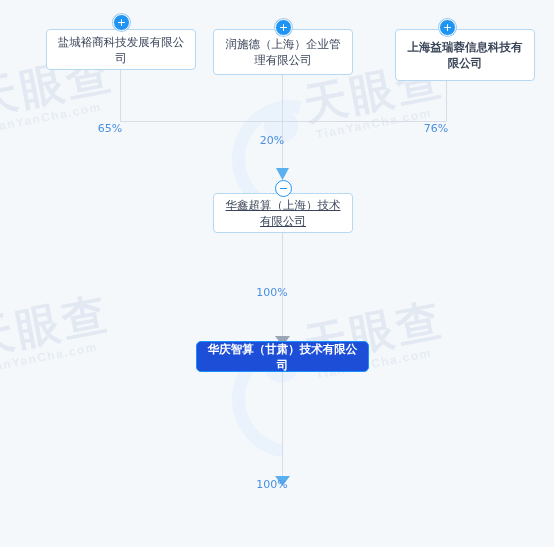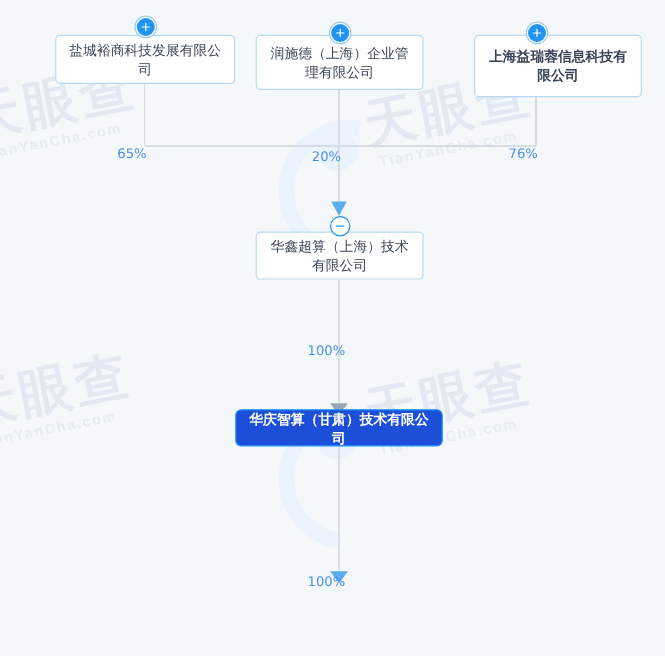--- a/index.html
+++ b/index.html
@@ -213,25 +213,25 @@
   <div class="badge plus" style="left:113px; top:14px;"></div>
   <div class="node" style="left:46px; top:29px; width:150px; height:41px;">盐城裕商科技发展有限公司</div>
 
   <div class="badge plus" style="left:275px; top:19px;"></div>
   <div class="node" style="left:213px; top:29px; width:140px; height:46px;">润施德（上海）企业管理有限公司</div>
 
   <div class="badge plus" style="left:439px; top:19px;"></div>
   <div class="node" style="left:395px; top:29px; width:140px; height:52px;font-weight:bold;">上海益瑞蓉信息科技有限公司</div>
 
   <div class="pct" style="left:110px; top:90px; transform:translateX(-50%);">65%</div>
-  <div class="pct" style="left:272px; top:92px; transform:translateX(-50%);text-align:center;">20%</div>
+  <div class="pct" style="left:272px; top:102px; transform:translateX(-50%);text-align:center;">20%</div>
   <div class="pct" style="left:436px; top:90px; transform:translateX(-50%);">76%</div>
 
   <div class="badge minus" style="left:275px; top:180px;"></div>
-  <div class="node" style="left:213px; top:193px; width:140px; height:40px;">华鑫超算（上海）技术有限公司</div>
+  <div class="node" style="left:213px; top:193px; width:140px; height:40px;text-decoration:underline;">华鑫超算（上海）技术有限公司</div>
 
   <div class="pct" style="left:272px; top:254px; transform:translateX(-50%);">100%</div>
 
   <div class="node highlight" style="left:196px; top:341px; width:173px; height:31px;">华庆智算（甘肃）技术有限公司</div>
 
   <div class="pct" style="left:272px; top:446px; transform:translateX(-50%);">100%</div>
 
 
 </div>
 

